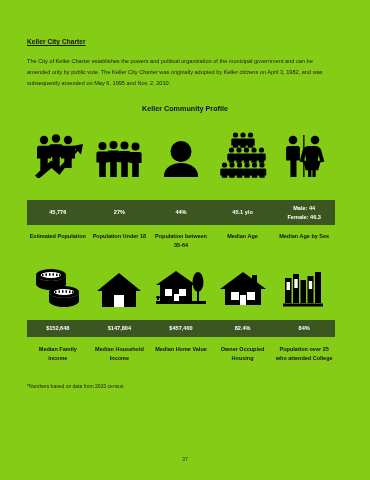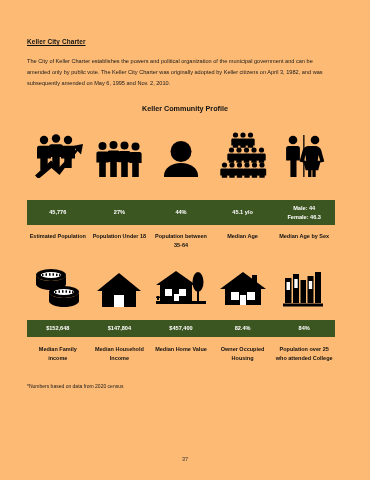--- a/index.html
+++ b/index.html
@@ -7,21 +7,21 @@
     padding: 0;
     background: #f2f2f2;
   }
   body {
     font-family: "Liberation Sans", sans-serif;
   }
   .page {
     position: relative;
     width: 370px;
     height: 480px;
-    background: #fdba74;
+    background: #84cc16;
     overflow: hidden;
     box-sizing: border-box;
   }
   .doc-heading {
     position: absolute;
     left: 27px;
     top: 38px;
     font-size: 6.4px;
     font-weight: bold;
     color: #111111;

